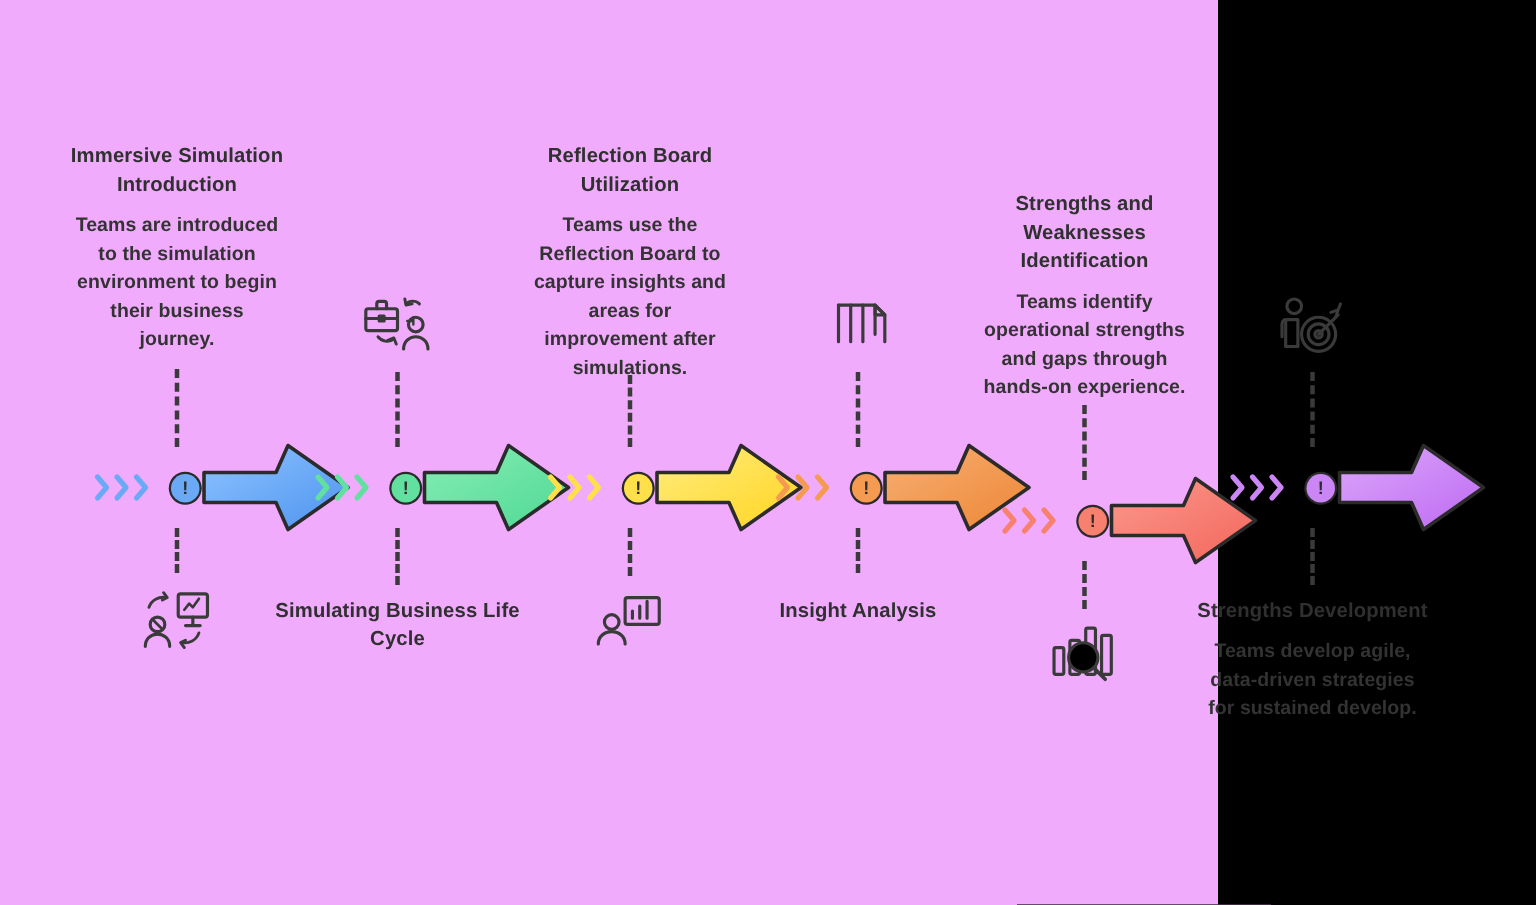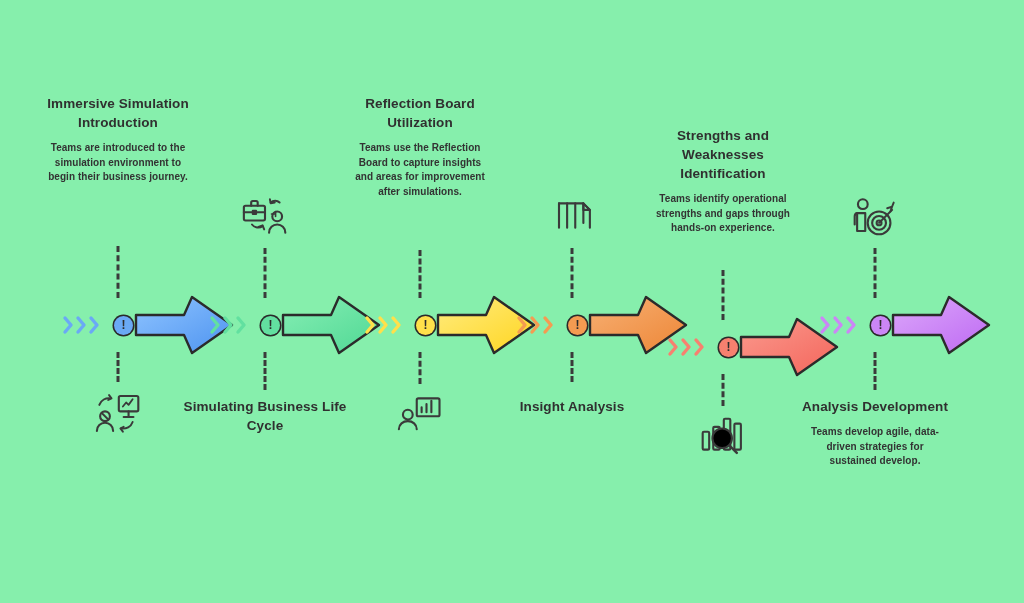--- a/index.html
+++ b/index.html
@@ -9,23 +9,23 @@
   }
   body {
     width: 1024px;
     height: 603px;
     overflow: hidden;
     font-family: "Liberation Sans", sans-serif;
     position: relative;
   }
   #canvas {
     position: relative;
-    width: 1024px;
+    width: 812px;
     height: 603px;
-    background: #86efac;
+    background: #f0abfc;
   }
 
   
   .stage {
     position: absolute;
     top: 0;
     width: 170px;
     height: 603px;
   }
 
@@ -49,21 +49,21 @@
   .title {
     color: #303030;
     font-size: 13.5px;
     font-weight: bold;
     line-height: 1.42;
     letter-spacing: 0.1px;
     margin: 0 0 9px 0;
   }
   .desc {
     color: #333333;
-    font-size: 10px;
+    font-size: 13px;
     font-weight: bold;
     line-height: 1.45;
     letter-spacing: 0.05px;
     margin: 0;
     padding: 0 14px;
   }
 
   
   .iconwrap {
     position: absolute;
@@ -360,21 +360,21 @@
         <path d="M10 26c-2 0-3 2-3 4v10"></path>
         <circle cx="37" cy="38" r="14"></circle>
         <circle cx="37" cy="38" r="8.5"></circle>
         <circle cx="37" cy="38" r="3"></circle>
         <path d="M37 38l16-16" stroke-width="2.6"></path>
         <path d="M47 20l6-2-2 6M53 18l2-5" stroke-width="2.4"></path>
       </svg>
     </div>
 
     <div class="textblock" style="top:397px;">
-      <p class="title">Analysis Development</p>
+      <p class="title">Strengths Development</p>
       <p class="desc">Teams develop agile, data-driven strategies for sustained develop.</p>
     </div>
 
     <div class="arrowrow" style="left:28px;">
       <span class="chevrons">
         <svg width="52" height="22" viewBox="0 0 52 22" fill="none" stroke="#CB86F6" stroke-width="3.4" stroke-linecap="round" stroke-linejoin="round">
           <path d="M4 4l6 7-6 7"></path>
             <path d="M17 4l6 7-6 7"></path>
             <path d="M30 4l6 7-6 7"></path>
         </svg>

